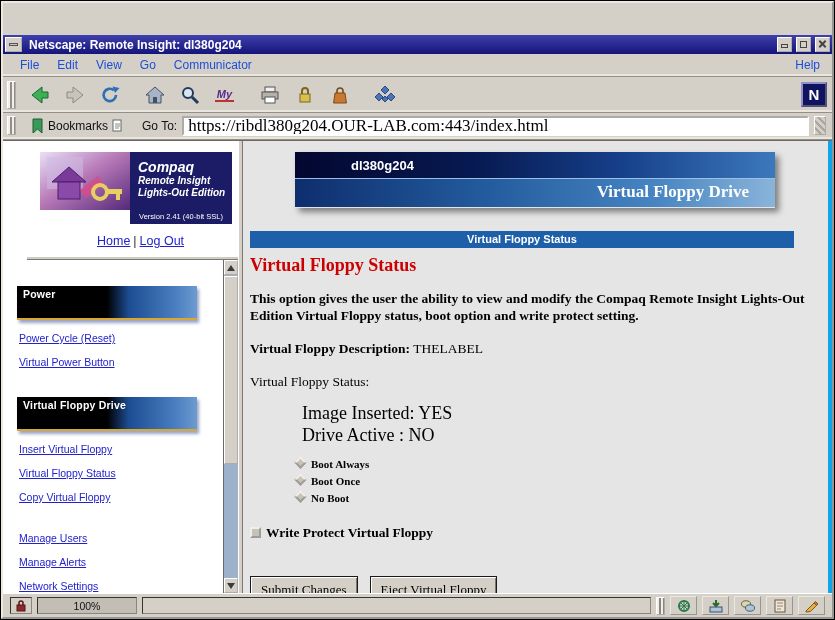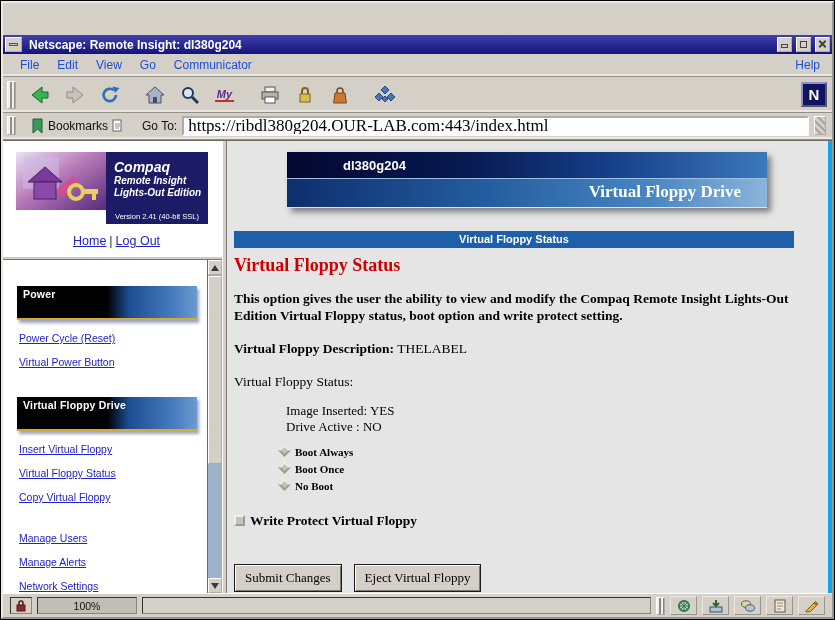--- a/index.html
+++ b/index.html
@@ -53,21 +53,21 @@
                 background:repeating-linear-gradient(45deg,#d4d0c8 0 3px,#aaa69e 3px 5px); }
 
   
   .content { flex:1; display:flex; min-height:0; background:#fff; border-top:1px solid #6e6a63; }
   .sidebar-frame { flex:0 0 219px; display:flex; flex-direction:column; background:#fff; min-height:0; }
   .frame-divider { flex:0 0 5px; background:#d4d0c8; border-left:1px solid #fff; border-right:1px solid #7c7871; }
   .main-frame { flex:1; background:#e5e5e5; overflow:hidden; padding:10px 8px 4px 7px;
                 font-family:"Liberation Serif",serif; border-right:4px solid #0ea5e9; }
 
   
-  .side-top { padding:11px 6px 0 13px; border-bottom:3px ridge #cfccc4; }
+  .side-top { padding:11px 6px 0 13px; border-bottom:3px ridge #cfccc4;margin-left:24px; }
   .logo-box { display:flex; width:192px; }
   .logo-art { flex:0 0 90px; width:90px; height:58px; }
   .logo-text { flex:1; background:#1c1c66; color:#fff; padding:7px 4px 2px 8px; font-style:italic; line-height:1.15; }
   .logo-brand { font-size:14px; font-weight:bold; }
   .logo-line { font-size:10px; font-weight:bold; }
   .logo-version { width:102px; margin-left:90px; background:#1c1c66; color:#fff; font-size:7.5px;
                   text-align:center; padding:2px 0 3px; }
   .side-links { padding:10px 0 9px 54px; font-size:12.5px; color:#333; }
   .side-links a { color:#2222cc; margin:0 3px; }
 
@@ -100,21 +100,21 @@
                    background:linear-gradient(90deg,#0e2e6e 0%,#235c9e 40%,#4684c2 75%,#8ab4da 100%); }
   .banner-page { position:absolute; right:26px; top:3px; color:#fff; font-weight:bold; font-size:17px; }
 
   .section-bar { margin:23px 26px 0 0; height:17px; background:#1d5fa8; color:#fff; text-align:center;
                  font-size:11px; font-weight:bold; line-height:17px; font-family:"Liberation Sans",sans-serif; }
   .page-heading { color:#cc0000; font-weight:bold; font-size:18px; margin-top:7px; }
   .intro { font-weight:bold; font-size:13.5px; margin-top:15px; width:562px; line-height:1.24; }
   .desc-line { margin-top:17px; font-size:13.5px; }
   .desc-line .lbl { font-weight:bold; }
   .status-label { margin-top:17px; font-size:13.5px; }
-  .status-lines { margin:13px 0 0 52px; font-size:13px; line-height:1.2; }
+  .status-lines { margin:13px 0 0 52px; font-size:18px; line-height:1.2; }
   .boot-label { margin-top:27px; font-size:13.5px; }
   .radio-group { margin:11px 0 0 46px; }
   .radio-row { display:flex; align-items:flex-start; margin-top:5px; }
   .radio { flex:0 0 9px; width:9px; height:9px; background:#c6c2ba; border:2px outset #f2efe9;
            transform:rotate(45deg); margin-right:6px; }
   .radio-label { font-weight:bold; font-size:11px; }
   .check-row { display:flex; align-items:center; margin-top:21px; }
   .checkbox { flex:0 0 11px; width:11px; height:11px; background:#c6c2ba; border:2px outset #f2efe9; margin-right:5px; }
   .check-label { font-weight:bold; font-size:13.5px; }
   .btn-row { margin-top:35px; display:flex; gap:12px; }

